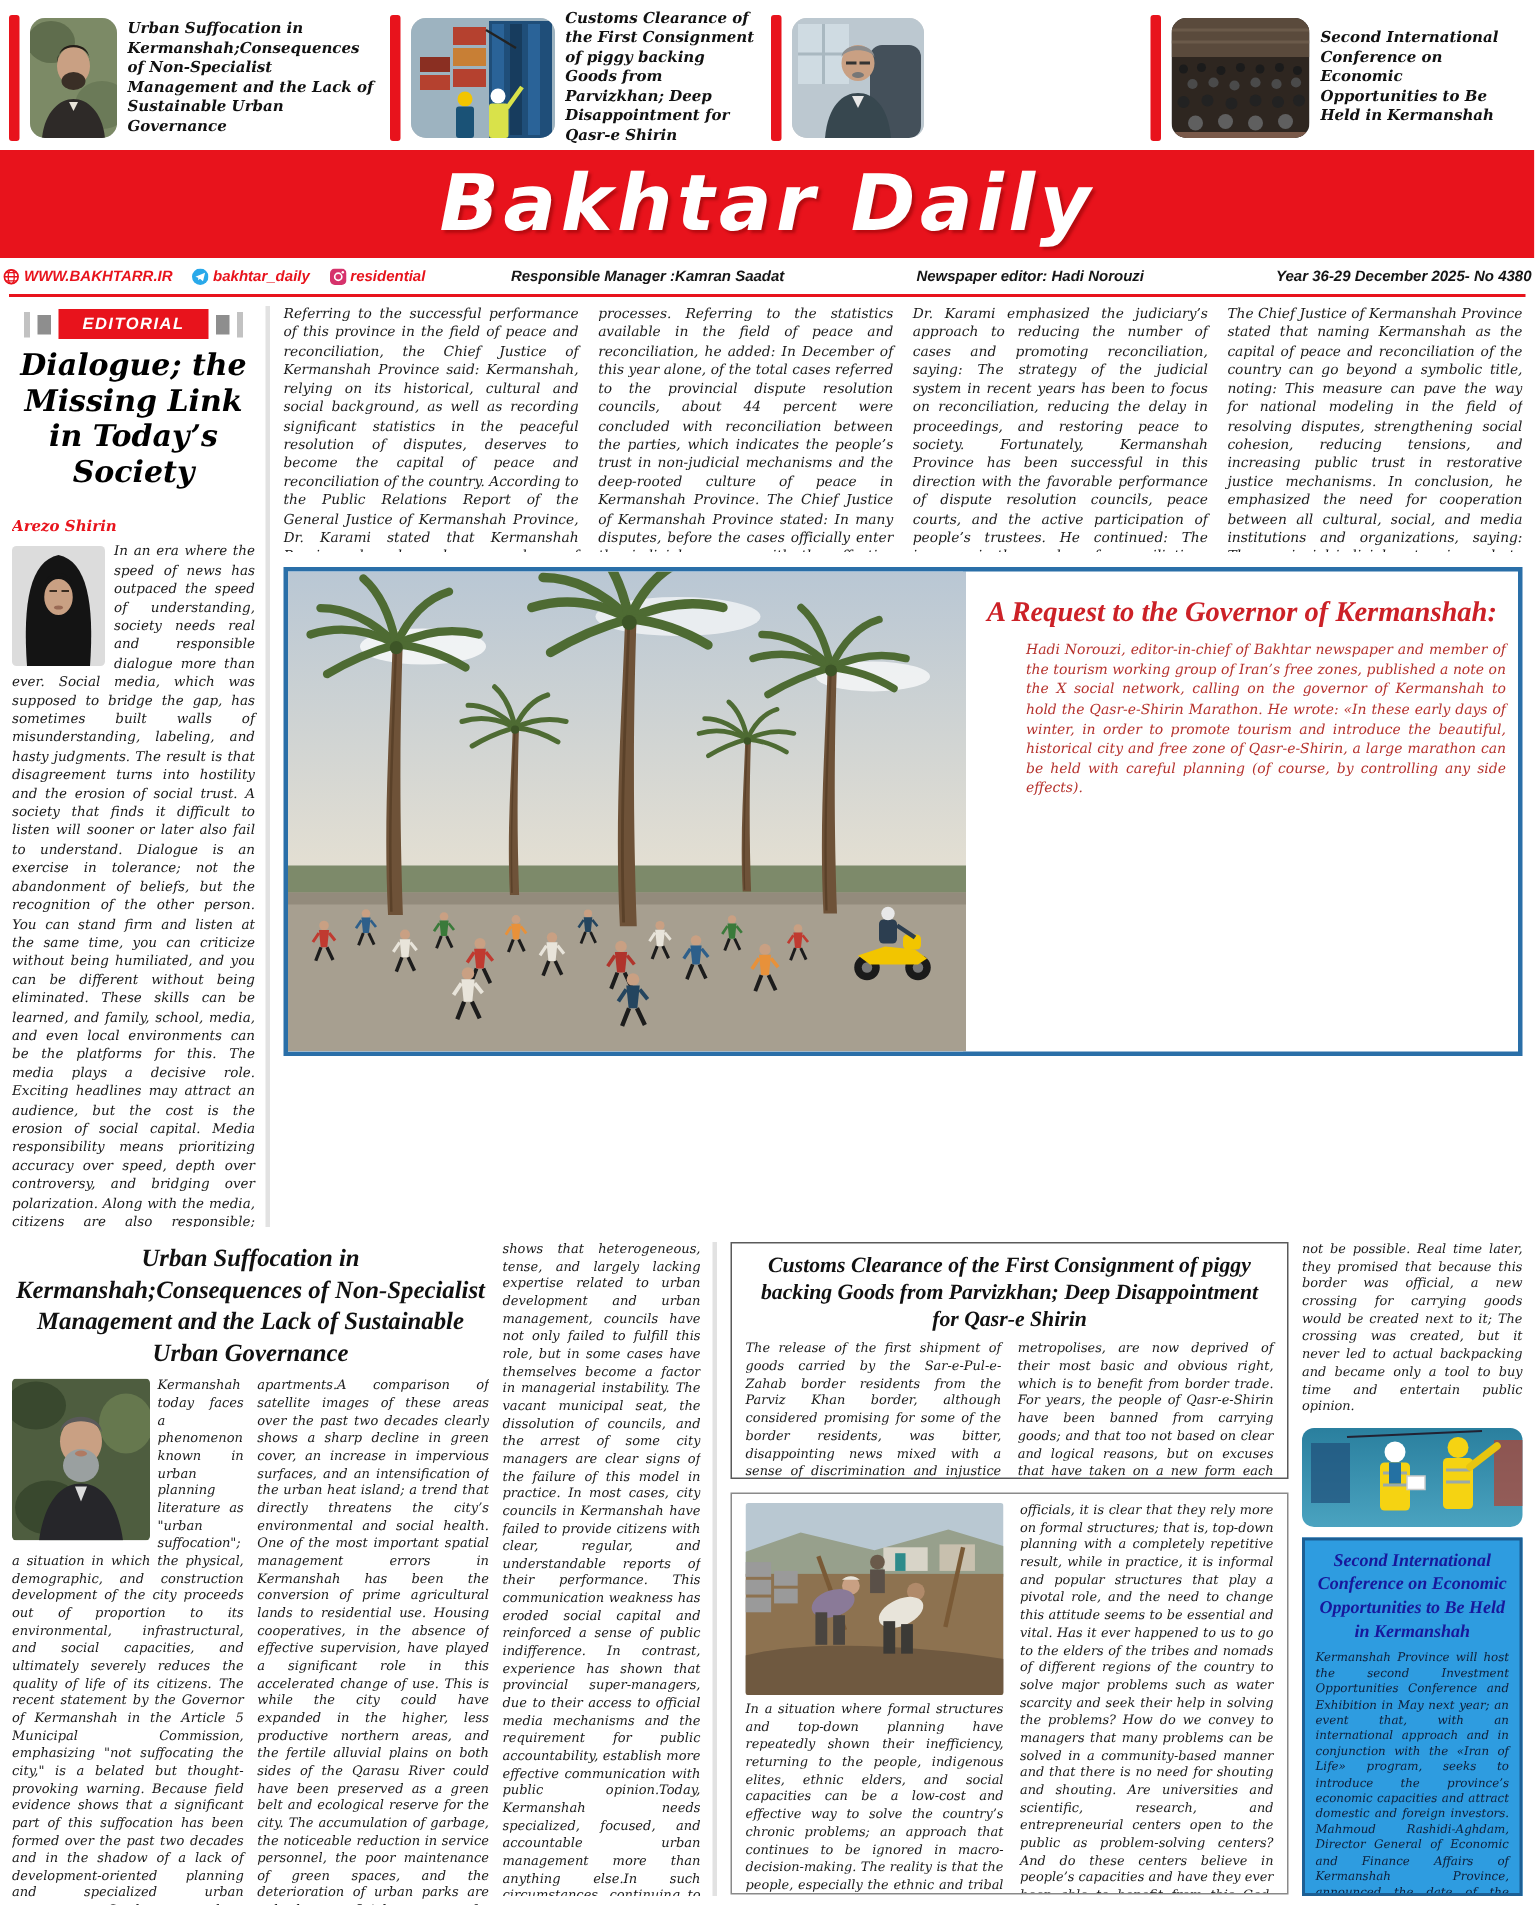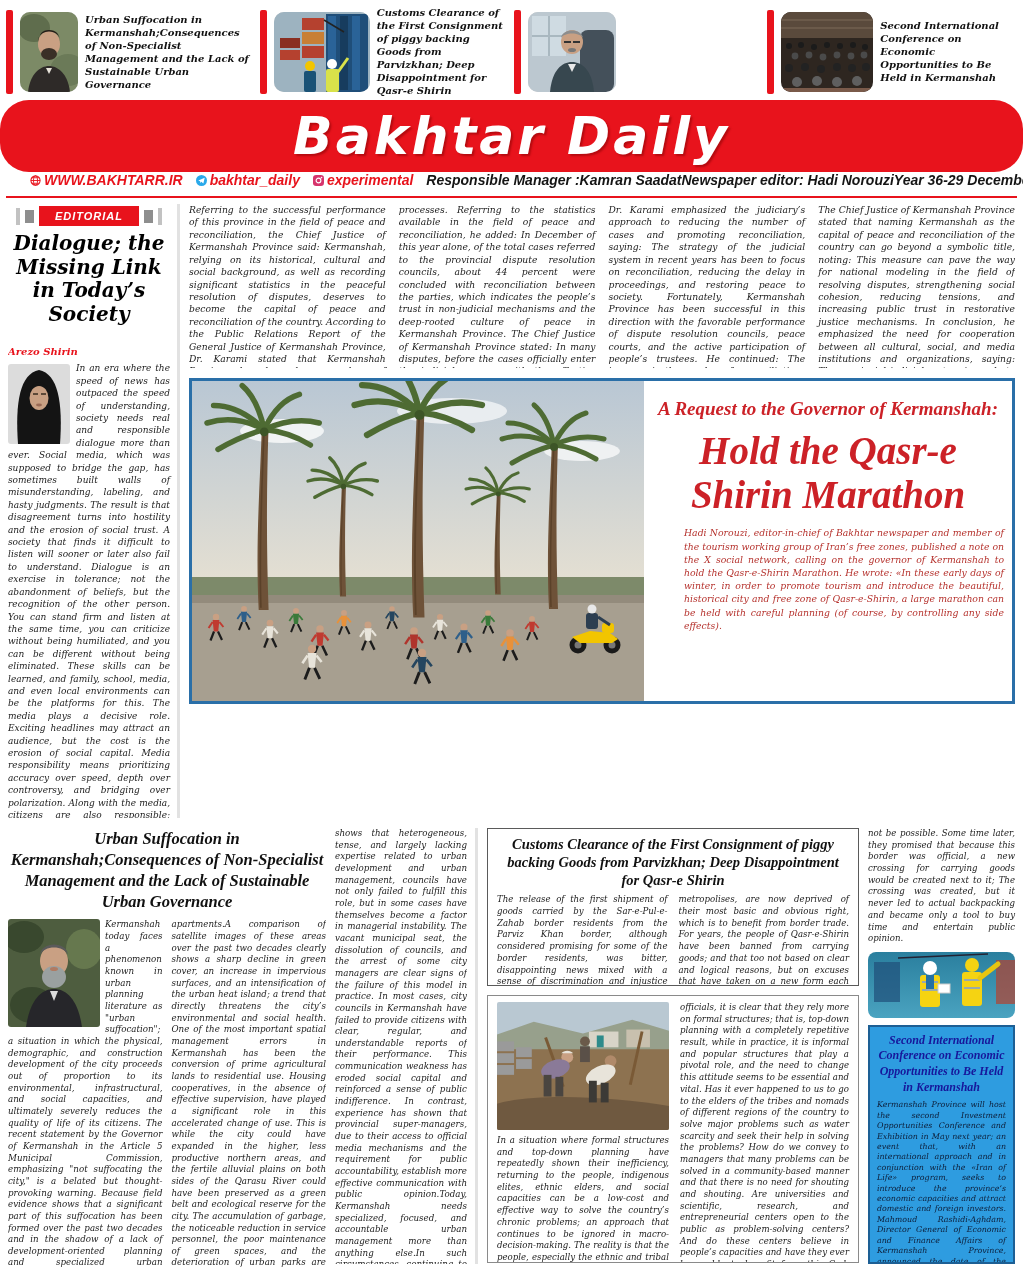--- a/index.html
+++ b/index.html
@@ -9,27 +9,27 @@
 
   
   .teasers { display:flex; height:100px; padding:7px 6px 4px 6px; gap:4px; }
   .teaser { flex:1; display:flex; align-items:center; gap:7px; }
   .tz-bar { width:7px; height:84px; background:#e8131c; border-radius:2px; flex-shrink:0; }
   .tz-img { height:80px; border-radius:10px; overflow:hidden; flex-shrink:0; background:#ccc; }
   .tz-img svg { display:block; }
   .tz-title { font-weight:bold; font-style:italic; font-size:10px; line-height:1.3; color:#111; padding-right:4px; }
 
   
-  .masthead { height:72px; background:#e8131c; display:flex; align-items:center; justify-content:center;border-radius:29px; }
+  .masthead { height:72px; background:#e8131c; display:flex; align-items:center; justify-content:center; }
   .masthead h1 { color:#fff; font-family:"DejaVu Sans", sans-serif; font-style:italic; font-weight:bold;
                  font-size:52px; letter-spacing:3px; text-shadow:2px 2px 2px rgba(120,0,0,.45); }
 
   
-  .infobar { height:24px; display:flex; align-items:flex-start; padding:0 30px;
-             font-family:"Liberation Sans", sans-serif; font-style:italic; font-weight:bold; font-size:14px; }
+  .infobar { height:24px; display:flex; align-items:center; padding:0 2px;
+             font-family:"Liberation Sans", sans-serif; font-style:italic; font-weight:bold; font-size:10px; }
   .info { display:flex; align-items:center; gap:3px; white-space:nowrap; }
   .info.red { color:#e8131c; margin-right:13px; }
   .info.blk { color:#151515; }
   .sp { flex:1; }
   .redrule { height:2px; background:#e8131c; margin:0 6px; }
 
   
   .content { display:flex; padding:6px 8px 0 8px; gap:9px; height:620px; overflow:hidden; }
 
   .editorial { width:172px; flex-shrink:0; border-right:3px solid #e2e2e2; padding-right:7px; overflow:hidden; }
@@ -222,21 +222,21 @@
           <path d="M2.5,6 L9.5,3 L8,9.2 L5.8,7.4 L4.6,8.6 L4.5,6.8 Z" fill="#fff"></path>
         </svg>
       <span>bakhtar_daily</span>
     </span>
     <span class="info red">
       <svg class="icn" width="11" height="11" viewBox="0 0 12 12">
           <rect width="12" height="12" rx="3.5" fill="#d6336c"></rect>
           <circle cx="6" cy="6" r="2.6" fill="none" stroke="#fff" stroke-width="1.2"></circle>
           <circle cx="9.3" cy="2.8" r="0.9" fill="#fff"></circle>
         </svg>
-      <span>experimental</span>
+      <span>residential</span>
     </span>
     <span class="sp"></span>
     <span class="info blk">Responsible Manager :Kamran Saadat</span>
     <span class="sp"></span>
       <span class="sp"></span>
     <span class="info blk">Newspaper editor: Hadi Norouzi</span>
     <span class="sp"></span>
       <span class="sp"></span>
     <span class="info blk">Year 36-29 December 2025- No 4380</span>
   </div>
@@ -383,21 +383,20 @@
               <path d="M-4,12 L14,6 L34,8 L42,14 L36,18 L4,18 Z" fill="#f2c500"></path>
               <rect x="26" y="-2" width="12" height="10" rx="3" fill="#f2c500"></rect>
               <rect x="10" y="-12" width="12" height="16" rx="3" fill="#2c3e50"></rect>
               <circle cx="16" cy="-16" r="4.5" fill="#e8e8e8"></circle>
               <path d="M22,-8 L34,0" stroke="#2c3e50" stroke-width="3" fill="none"></path>
             </g>
           </svg>
         </div>
         <div class="marathon-right">
           <div class="m-kicker">A Request to the Governor of Kermanshah:</div>
-          <div class="m-headline">Hold the Qasr-e Shirin Marathon</div>
           <p class="m-body">Hadi Norouzi, editor-in-chief of Bakhtar newspaper and member of the tourism working group of Iran’s free zones, published a note on the X social network, calling on the governor of Kermanshah to hold the Qasr-e-Shirin Marathon. He wrote: «In these early days of winter, in order to promote tourism and introduce the beautiful, historical city and free zone of Qasr-e-Shirin, a large marathon can be held with careful planning (of course, by controlling any side effects).</p>
         </div>
       </div>
     </section>
   </main>
 
   <section class="bottom">
 
     <article class="b-left">
       <div class="bl-main">
@@ -470,21 +469,21 @@
                 </svg>
             </div>
             <p>In a situation where formal structures and top-down planning have repeatedly shown their inefficiency, returning to the people, indigenous elites, ethnic elders, and social capacities can be a low-cost and effective way to solve the country’s chronic problems; an approach that continues to be ignored in macro-decision-making. The reality is that the people, especially the ethnic and tribal elders and their elites, are not given a role in solving the country’s major problems. Considering the statements of the government</p>
           </div>
           <div class="bu-col">officials, it is clear that they rely more on formal structures; that is, top-down planning with a completely repetitive result, while in practice, it is informal and popular structures that play a pivotal role, and the need to change this attitude seems to be essential and vital. Has it ever happened to us to go to the elders of the tribes and nomads of different regions of the country to solve major problems such as water scarcity and seek their help in solving the problems? How do we convey to managers that many problems can be solved in a community-based manner and that there is no need for shouting and shouting. Are universities and scientific, research, and entrepreneurial centers open to the public as problem-solving centers? And do these centers believe in people’s capacities and have they ever been able to benefit from this God-given capacity? Or are they still stuck in the inefficient structure of second-generation universities at most?</div>
         </div>
       </article>
     </div>
 
     <div class="b-right">
-      <p class="cont-text">not be possible. Some time later, they promised that because this border was official, a new crossing for carrying goods would be created next to it; The crossing was created, but it never led to actual backpacking and became only a tool to buy time and entertain public opinion.</p>
+      <p class="cont-text">not be possible. Real time later, they promised that because this border was official, a new crossing for carrying goods would be created next to it; The crossing was created, but it never led to actual backpacking and became only a tool to buy time and entertain public opinion.</p>
       <div class="workers-photo">
         <svg width="160" height="66" viewBox="0 0 160 66" preserveAspectRatio="xMidYMid slice">
             <defs>
               <linearGradient id="tl" x1="0" y1="0" x2="0" y2="1">
                 <stop offset="0" stop-color="#2a7f9e"></stop>
                 <stop offset="1" stop-color="#4aa3c0"></stop>
               </linearGradient>
             </defs>
             <rect width="160" height="66" fill="url(#tl)"></rect>
             <rect x="6" y="10" width="26" height="40" fill="#1f4e79" opacity="0.7"></rect>

